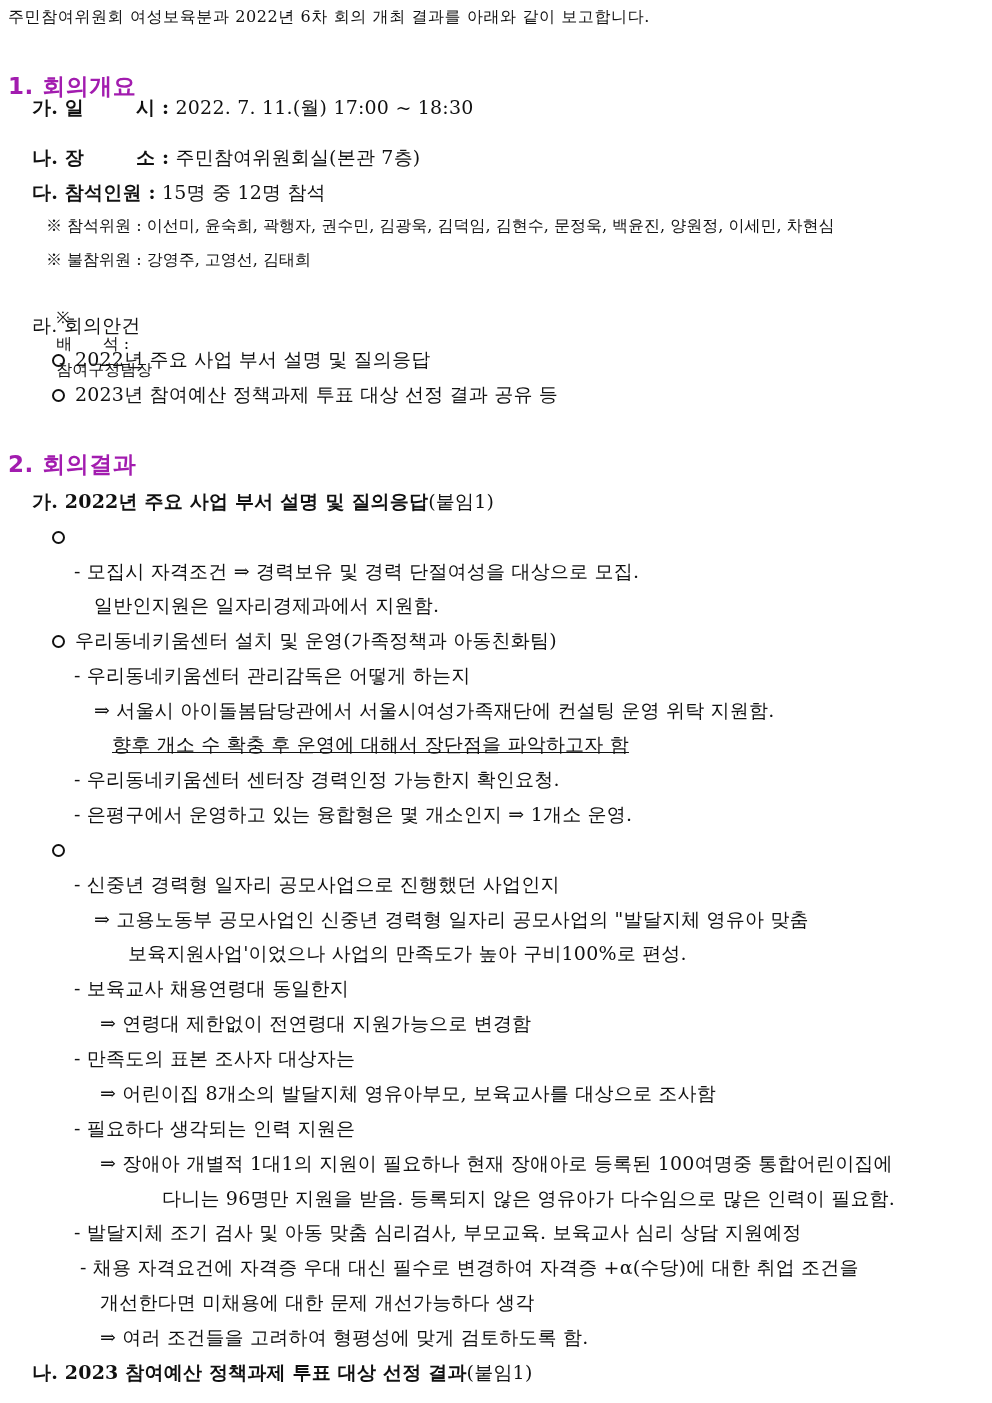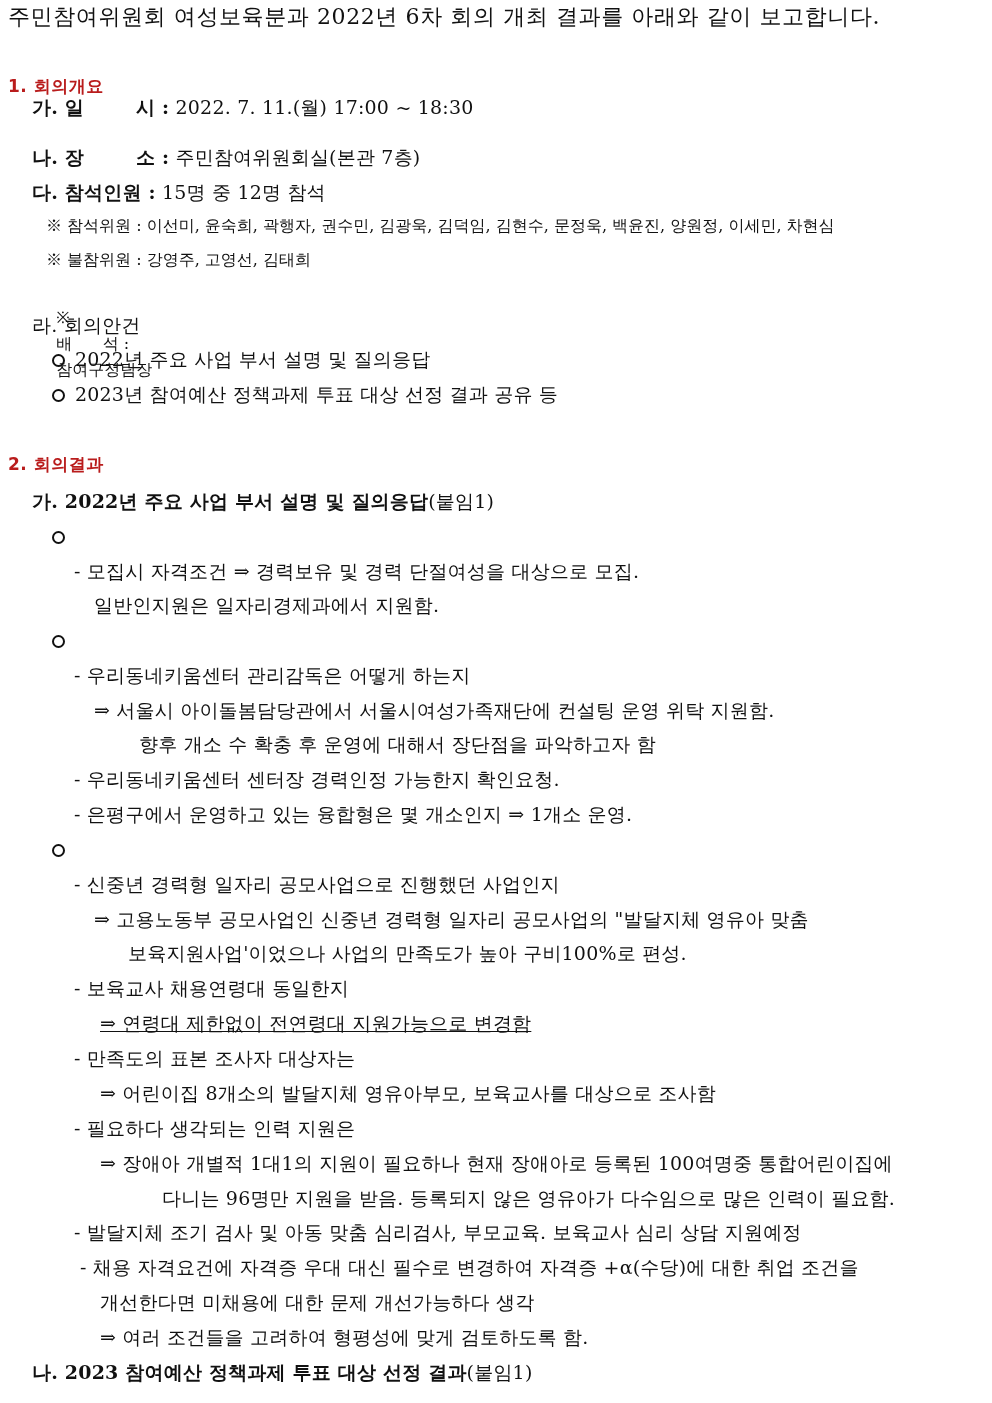--- a/index.html
+++ b/index.html
@@ -16,28 +16,28 @@
       color: #111111;
     }
     .line {
       position: absolute;
       white-space: nowrap;
       font-size: 19px;
       line-height: 26px;
       letter-spacing: 0.2px;
     }
     .intro {
-      font-size: 22px;
+      font-size: 16px;
       letter-spacing: 0.6px;
     }
     .heading {
       font-family: "DejaVu Sans", "Liberation Sans", sans-serif;
       font-weight: bold;
-      color: #b91c1c;
-      font-size: 17px;
+      color: #a21caf;
+      font-size: 23px;
       line-height: 30px;
       letter-spacing: 0.5px;
     }
     .b { font-weight: bold; }
     .label-spacer { display: inline-block; }
     .bullet {
       display: inline-block;
       width: 13px;
       height: 13px;
       border: 2px solid #111;
@@ -103,36 +103,36 @@
   <span class="b">가. 2022년 주요 사업 부서 설명 및 질의응답</span><span>(붙임1)</span>
 </div>
 
 <div class="line" style="left:52px; top:523px;">
   <span class="bullet"></span>
 </div>
 <div class="line" style="left:74px; top:558px;">- 모집시 자격조건 ⇒ 경력보유 및 경력 단절여성을 대상으로 모집.</div>
 <div class="line" style="left:94px; top:592px;">일반인지원은 일자리경제과에서 지원함.</div>
 
 <div class="line" style="left:52px; top:627px;">
-  <span class="bullet"></span>
+  <span class="bullet"></span><span>우리동네키움센터 설치 및 운영(가족정책과 아동친화팀)</span>
 </div>
 <div class="line" style="left:74px; top:662px;">- 우리동네키움센터 관리감독은 어떻게 하는지</div>
 <div class="line" style="left:94px; top:697px;">⇒ 서울시 아이돌봄담당관에서 서울시여성가족재단에 컨설팅 운영 위탁 지원함.</div>
-<div class="line" style="left:139px; top:731px;">향후 개소 수 확충 후 운영에 대해서 장단점을 파악하고자 함</div>
+<div class="line" style="left:112px; top:731px;text-decoration:underline;">향후 개소 수 확충 후 운영에 대해서 장단점을 파악하고자 함</div>
 <div class="line" style="left:74px; top:766px;">- 우리동네키움센터 센터장 경력인정 가능한지 확인요청.</div>
 <div class="line" style="left:74px; top:801px;">- 은평구에서 운영하고 있는 융합형은 몇 개소인지 ⇒ 1개소 운영.</div>
 
 <div class="line" style="left:52px; top:836px;">
   <span class="bullet"></span>
 </div>
 <div class="line" style="left:74px; top:871px;">- 신중년 경력형 일자리 공모사업으로 진행했던 사업인지</div>
 <div class="line" style="left:94px; top:906px;">⇒ 고용노동부 공모사업인 신중년 경력형 일자리 공모사업의 "발달지체 영유아 맞춤</div>
 <div class="line" style="left:128px; top:940px;">보육지원사업'이었으나 사업의 만족도가 높아 구비100%로 편성.</div>
 <div class="line" style="left:74px; top:975px;">- 보육교사 채용연령대 동일한지</div>
-<div class="line" style="left:100px; top:1010px;text-decoration:underline;">⇒ 연령대 제한없이 전연령대 지원가능으로 변경함</div>
+<div class="line" style="left:100px; top:1010px;">⇒ 연령대 제한없이 전연령대 지원가능으로 변경함</div>
 <div class="line" style="left:74px; top:1045px;">- 만족도의 표본 조사자 대상자는</div>
 <div class="line" style="left:100px; top:1080px;">⇒ 어린이집 8개소의 발달지체 영유아부모, 보육교사를 대상으로 조사함</div>
 <div class="line" style="left:74px; top:1115px;">- 필요하다 생각되는 인력 지원은</div>
 <div class="line" style="left:100px; top:1150px;">⇒ 장애아 개별적 1대1의 지원이 필요하나 현재 장애아로 등록된 100여명중 통합어린이집에</div>
 <div class="line" style="left:134px; top:1185px;margin-left:28px;">다니는 96명만 지원을 받음. 등록되지 않은 영유아가 다수임으로 많은 인력이 필요함.</div>
 <div class="line" style="left:74px; top:1219px;">- 발달지체 조기 검사 및 아동 맞춤 심리검사, 부모교육. 보육교사 심리 상담 지원예정</div>
 <div class="line" style="left:80px; top:1254px;">- 채용 자격요건에 자격증 우대 대신 필수로 변경하여 자격증 +α(수당)에 대한 취업 조건을</div>
 <div class="line" style="left:100px; top:1289px;">개선한다면 미채용에 대한 문제 개선가능하다 생각</div>
 <div class="line" style="left:100px; top:1324px;">⇒ 여러 조건들을 고려하여 형평성에 맞게 검토하도록 함.</div>
 

